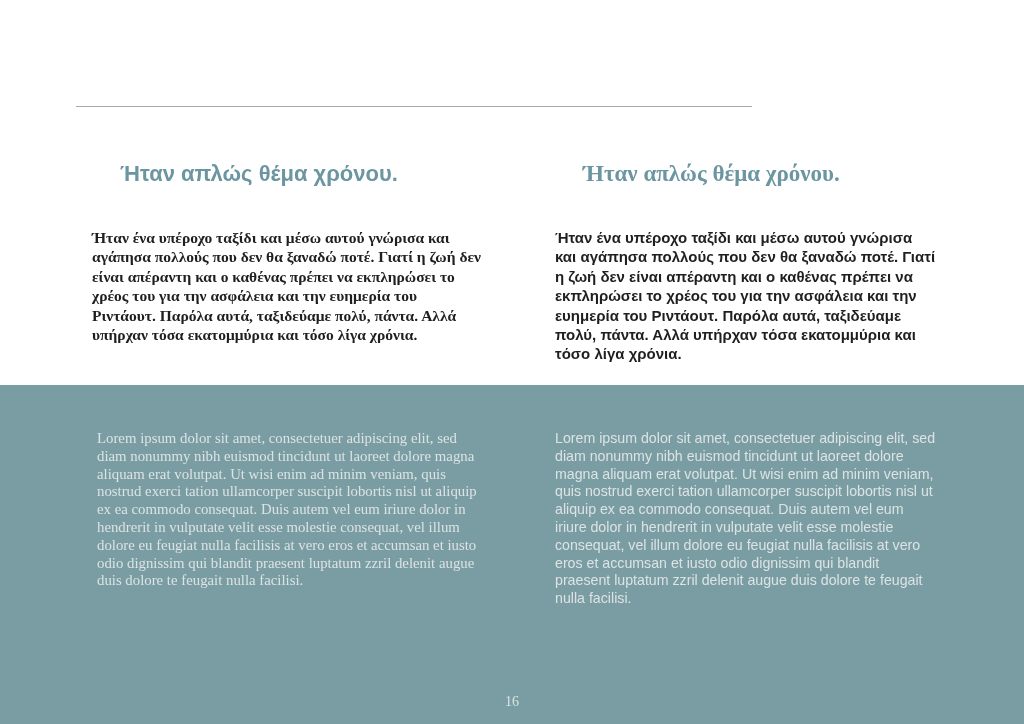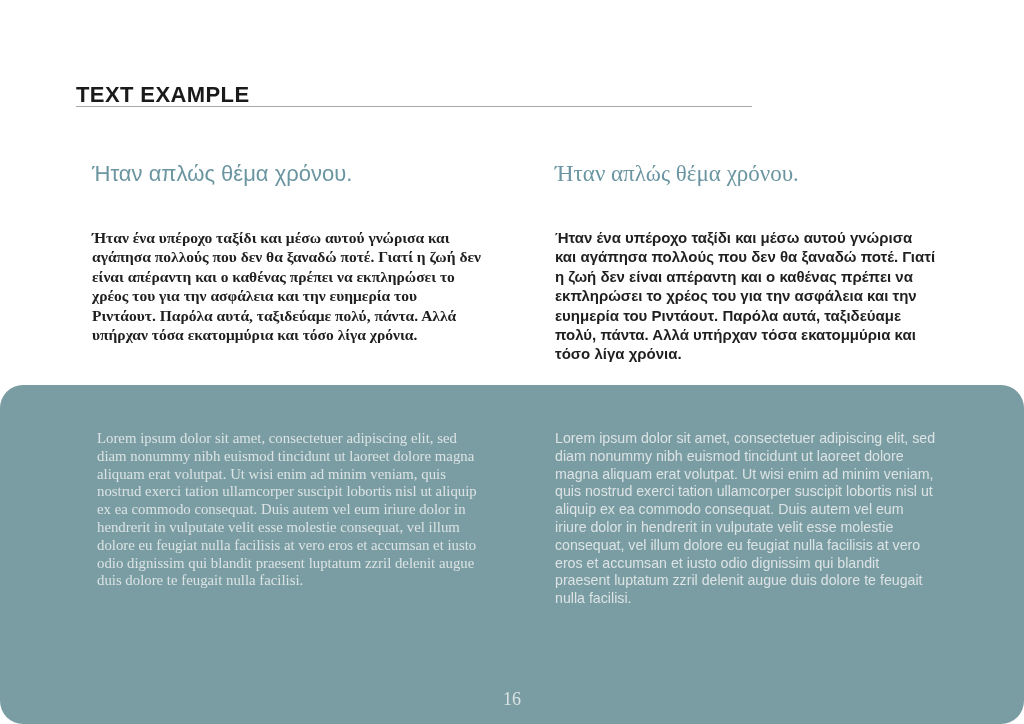--- a/index.html
+++ b/index.html
@@ -30,21 +30,22 @@
     position:absolute;left:76px;top:106px;
     width:676px;height:1px;
     background:var(--rule-color);
   }
   .col-left{position:absolute;left:92px;width:390px;}
   .col-right{position:absolute;left:555px;width:382px;}
 
   .heading-row{top:161px;}
   .specimen-heading{
     color:var(--heading-accent);
-    font-weight:400;
+    font-weight:700;
+    margin-left:28px;
   }
   .specimen-heading.sans{
     font-family:"Liberation Sans", sans-serif;
     font-size:22px;
   }
   .specimen-heading.serif{
     font-family:"Liberation Serif","DejaVu Serif", serif;
     font-size:23px;
   }
   .body-row{top:228px;}
@@ -58,50 +59,48 @@
   }
   .specimen-body.sans{
     font-family:"Liberation Sans", sans-serif;
     font-size:15px;line-height:19.4px;
   }
 
   .teal-band{
     position:absolute;left:0;top:385px;
     width:1024px;height:339px;
     background:var(--band-background);
-    border-radius:23px;
   }
   .band-paragraph{
     position:absolute;top:45px;
     color:var(--band-text);
   }
   .band-paragraph.serif{
     left:97px;width:386px;
     font-family:"Liberation Serif","DejaVu Serif", serif;
     font-size:14.8px;line-height:17.8px;
   }
   .band-paragraph.sans{
     left:555px;width:382px;
     font-family:"Liberation Sans", sans-serif;
     font-size:14.2px;line-height:17.8px;
   }
   .page-number{
     position:absolute;left:0;bottom:14px;
     width:100%;text-align:center;
     font-family:"Liberation Serif","DejaVu Serif", serif;
-    font-size:18px;
+    font-size:14px;
     color:var(--band-text);
   }
 </style>
 </head>
 <body>
 
 <div class="slide">
 
-  <div class="page-title">TEXT EXAMPLE</div>
 
   <div class="title-rule"></div>
 
   <div class="col-left heading-row specimen-heading sans">Ήταν απλώς θέμα χρόνου.</div>
 
   <div class="col-right heading-row specimen-heading serif">Ήταν απλώς θέμα χρόνου.</div>
 
   <div class="col-left body-row specimen-body serif">Ήταν ένα υπέροχο ταξίδι και μέσω αυτού γνώρισα και αγάπησα πολλούς που δεν θα ξαναδώ ποτέ. Γιατί η ζωή δεν είναι απέραντη και ο καθένας πρέπει να εκπληρώσει το χρέος του για την ασφάλεια και την ευημερία του Ριντάουτ. Παρόλα αυτά, ταξιδεύαμε πολύ, πάντα. Αλλά υπήρχαν τόσα εκατομμύρια και τόσο λίγα χρόνια.</div>
 
   <div class="col-right body-row specimen-body sans">Ήταν ένα υπέροχο ταξίδι και μέσω αυτού γνώρισα και αγάπησα πολλούς που δεν θα ξαναδώ ποτέ. Γιατί η ζωή δεν είναι απέραντη και ο καθένας πρέπει να εκπληρώσει το χρέος του για την ασφάλεια και την ευημερία του Ριντάουτ. Παρόλα αυτά, ταξιδεύαμε πολύ, πάντα. Αλλά υπήρχαν τόσα εκατομμύρια και τόσο λίγα χρόνια.</div>

